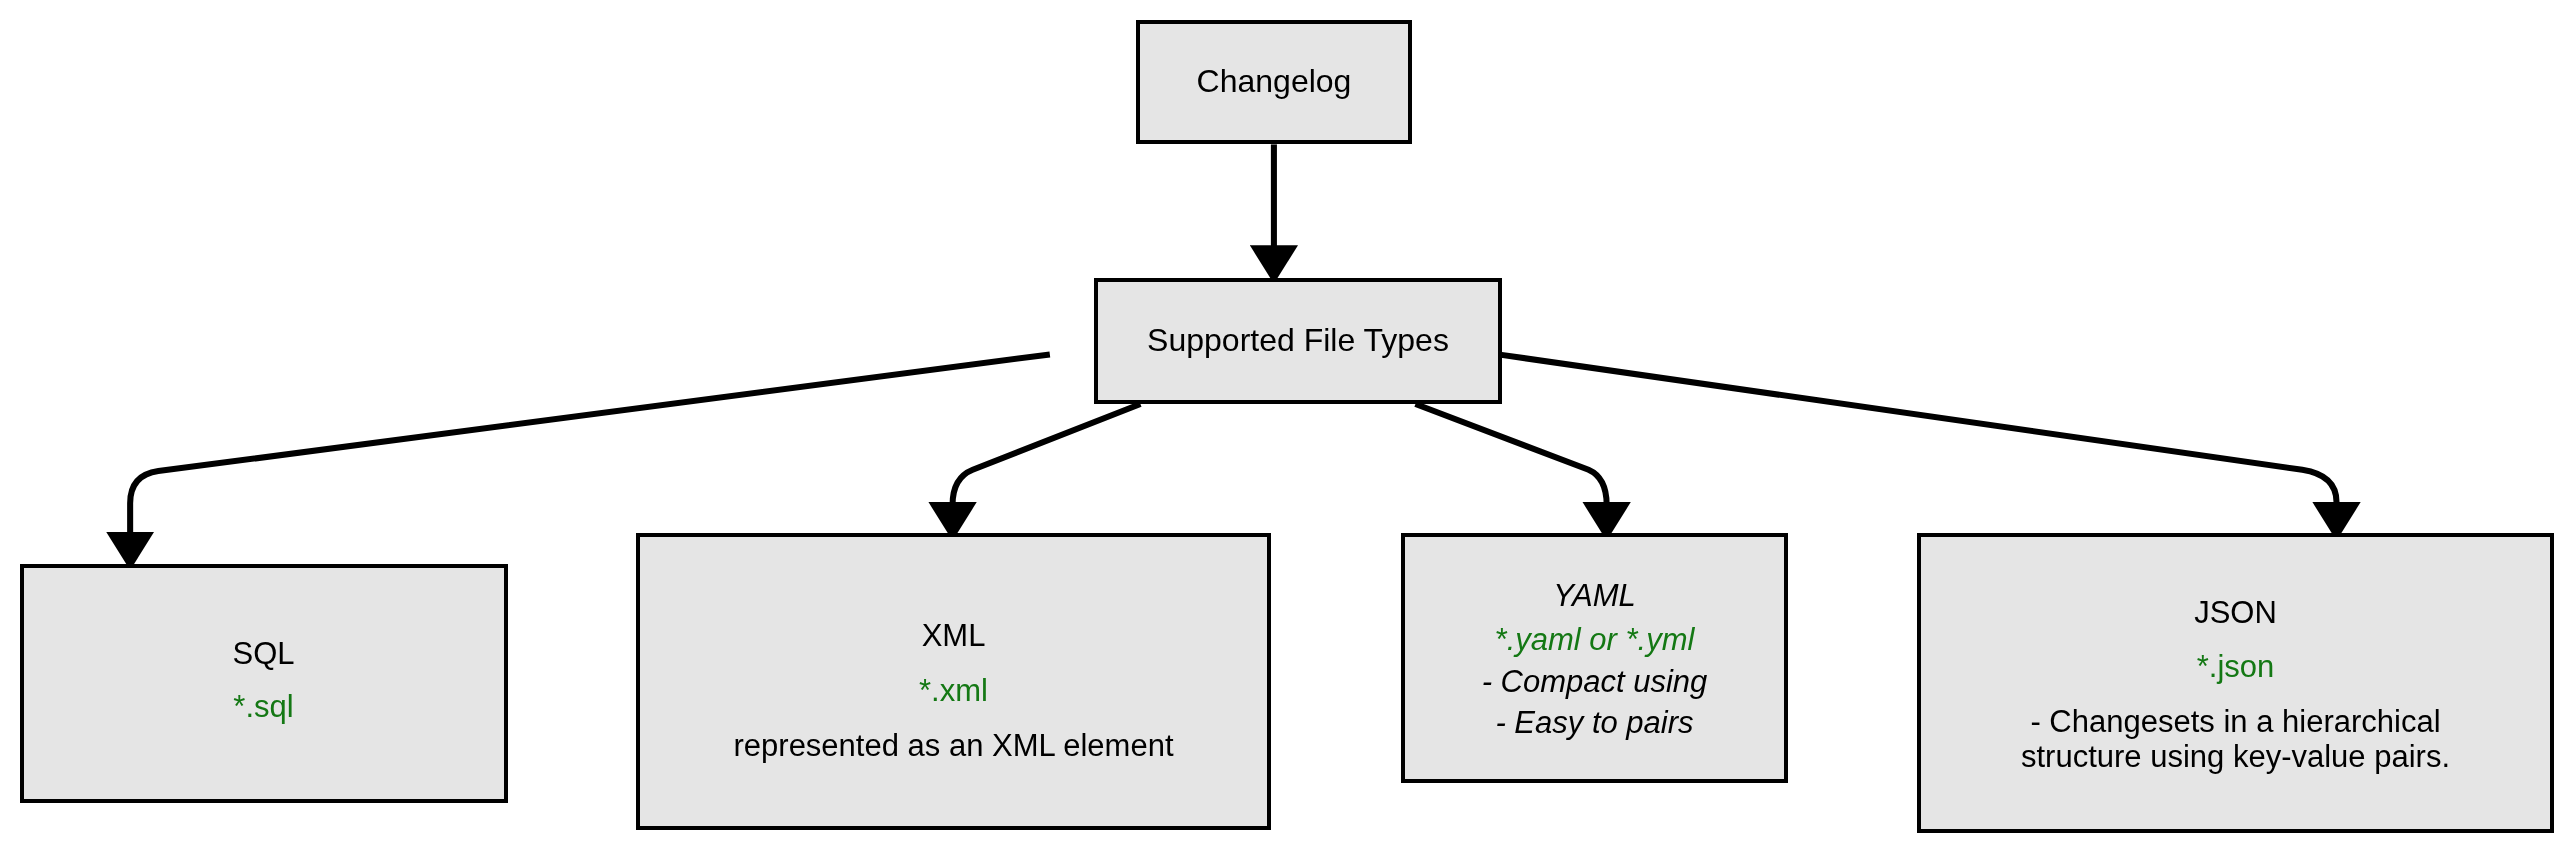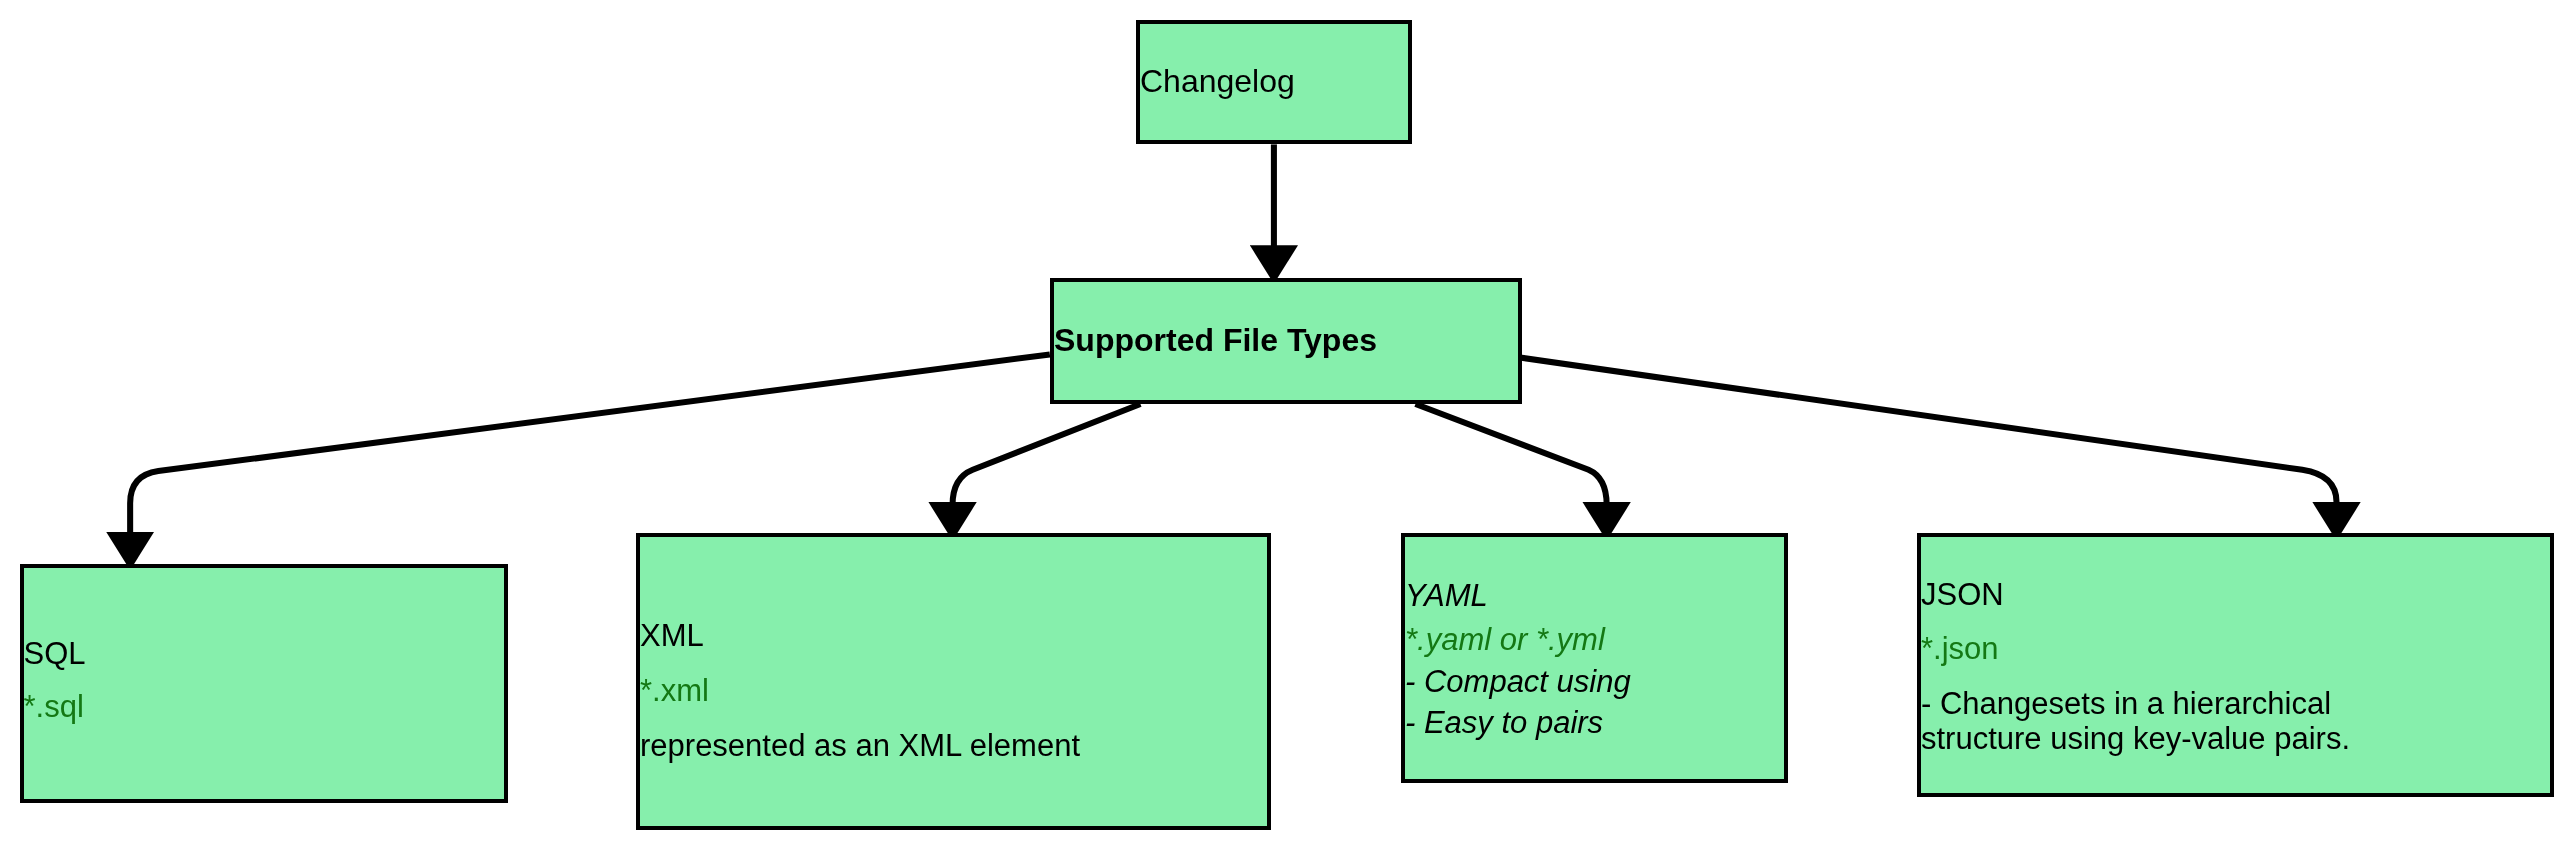--- a/index.html
+++ b/index.html
@@ -23,25 +23,25 @@
     position: absolute;
     left: 0;
     top: 0;
     width: 2576px;
     height: 853px;
     pointer-events: none;
   }
   .node {
     position: absolute;
     box-sizing: border-box;
-    background: #86efac;
+    background: #e5e5e5;
     border: 4.7px solid #000000;
     display: flex;
     flex-direction: column;
-    align-items: flex-start;
+    align-items: center;
     justify-content: center;
     text-align: center;
     z-index: 2;
   }
   .node-line {
     display: block;
     color: #000000;
     font-size: 31px;
     line-height: 1.12;
     white-space: nowrap;
@@ -59,25 +59,24 @@
   
   #node-changelog {
     left: 1136px;
     top: 20px;
     width: 276px;
     height: 124px;
   }
   #node-changelog .node-line { font-size: 32px; }
 
   #node-supported {
-    left: 1050px;
+    left: 1094px;
     top: 278px;
-    width: 472px;
+    width: 408px;
     height: 126px;
-    font-weight: bold;
   }
   #node-supported .node-line { font-size: 32px; }
 
   #node-sql {
     left: 19.5px;
     top: 564px;
     width: 488px;
     height: 239px;
     padding-top: 12px;
   }
@@ -103,21 +102,21 @@
     font-style: italic;
   }
   #node-yaml .gap-a { height: 9.4px; }
   #node-yaml .gap-b { height: 6.7px; }
   #node-yaml .gap-c { height: 6.7px; }
 
   #node-json {
     left: 1917px;
     top: 533px;
     width: 637px;
-    height: 264px;
+    height: 300px;
     padding-top: 4px;
   }
   #node-json .gap-a { height: 20px; }
   #node-json .gap-b { height: 20px; }
 </style>
 </head>
 <body>
 
 <div id="diagram-canvas">
 

